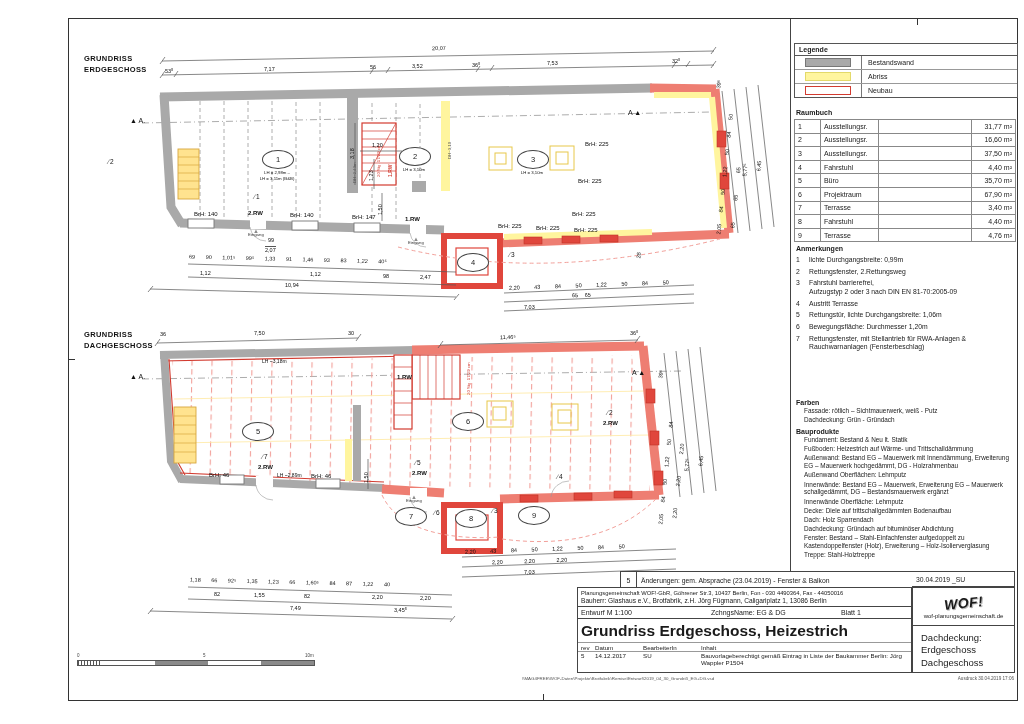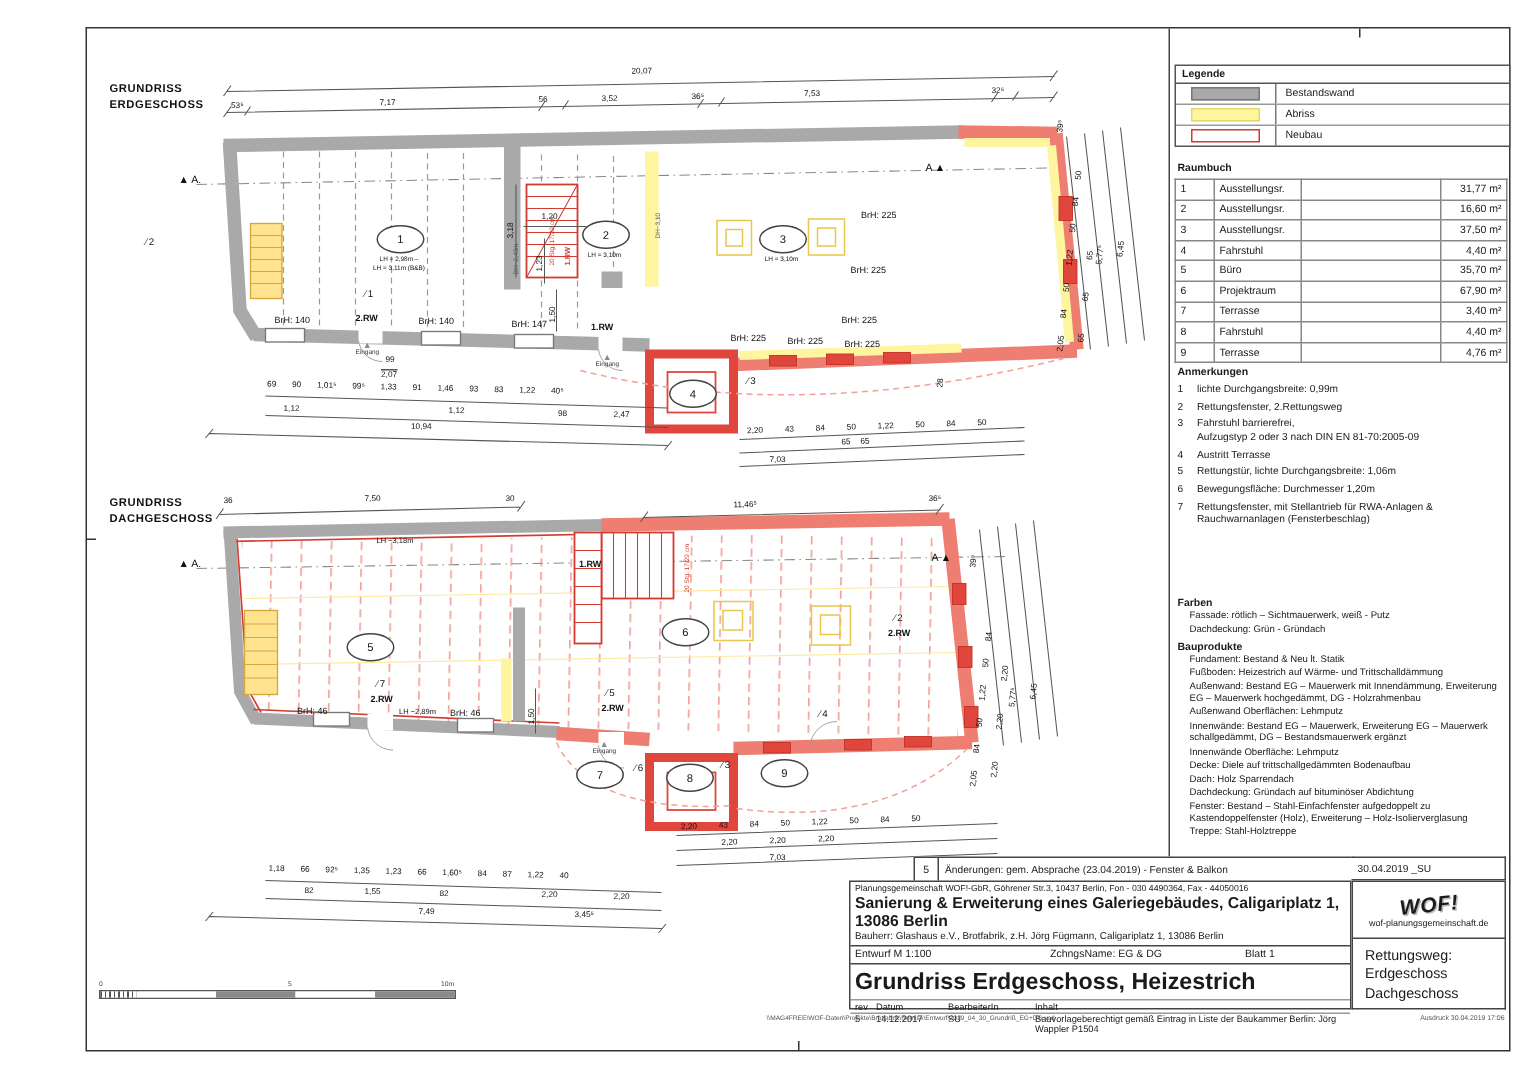--- a/index.html
+++ b/index.html
@@ -1,18 +1,18 @@
 <!DOCTYPE html>
 <html><head>
 <meta charset="utf-8">
 <style>
   html,body{margin:0;padding:0;background:#fff;}
   .sheet{position:relative;width:1024px;height:724px;background:#fff;overflow:hidden;
          font-family:"Liberation Sans",sans-serif;color:#1a1a1a;}
-  .frame{position:absolute;left:57px;top:18px;width:948px;height:681px;border:1.3px solid #333;}
+  .frame{position:absolute;left:68px;top:18px;width:948px;height:681px;border:1.3px solid #333;}
   
   .L{position:absolute;white-space:nowrap;font-size:6px;line-height:1.05;color:#111;}
   .b{font-weight:bold}.t4{font-size:4.3px}.t5{font-size:5px}.t55{font-size:5.5px}
   .t7{font-size:7px}.t75{font-size:7.5px;letter-spacing:.4px}
   .red{color:#d23b30}.gy{color:#555}
   .c{transform:translateX(-50%)}
   .r90{transform:rotate(-90deg);transform-origin:left top;}
   .rv{transform:rotate(-84deg);transform-origin:left bottom;}
   .rs1{transform:rotate(-1.2deg)}.rs2{transform:rotate(1.4deg)}.rs3{transform:rotate(-2deg)}
   .ch{word-spacing:9px}.chs{word-spacing:5px}.chv{word-spacing:10px}.chw{word-spacing:13px}.chx{word-spacing:20px}
@@ -540,21 +540,20 @@
     </div>
   </aside>
 
   <div class="tb-rev">
     <span class="n">5</span>
     <span class="t">Änderungen: gem. Absprache (23.04.2019) - Fenster &amp; Balkon</span>
   </div>
   <div class="tb-date">30.04.2019 _SU</div>
   <div class="tb-main">
     <div class="tb-firm">Planungsgemeinschaft WOF!-GbR, Göhrener Str.3, 10437 Berlin, Fon - 030 4490364, Fax - 44050016</div>
-    <div class="tb-proj">Sanierung &amp; Erweiterung eines Galeriegebäudes, Caligariplatz 1, 13086 Berlin</div>
     <div class="tb-bh">Bauherr:   Glashaus e.V., Brotfabrik, z.H. Jörg Fügmann, Caligariplatz 1, 13086 Berlin</div>
     <div class="tb-meta">
       <span class="m1">Entwurf M 1:100</span>
       <span class="m2">ZchngsName:  EG &amp; DG</span>
       <span class="m3">Blatt  1</span>
     </div>
     <div class="tb-title">Grundriss Erdgeschoss, Heizestrich</div>
     <div class="tb-rh">
       <span class="rc1">rev</span>
           <span class="rc2">Datum</span>
@@ -566,21 +565,21 @@
           <span class="rc2">14.12.2017</span>
       <span class="rc3">SU</span>
           <span class="rc4">Bauvorlageberechtigt gemäß Eintrag in Liste der Baukammer Berlin: Jörg Wappler P1504</span>
     </div>
   </div>
   <div class="tb-logo">
     <span class="wof">WOF!</span>
     <span class="wofsite">wof-planungsgemeinschaft.de</span>
   </div>
   <div class="tb-sheet">
-    <div>Rettungsweg:</div>
+    <div>Dachdeckung:</div>
     <div>Erdgeschoss</div>
     <div>Dachgeschoss</div>
   </div>
   <div class="footline">
     <span class="fpath">\\MAG4FREE\WOF-Daten\Projekte\Brotfabrik\Remise\Entwurf\2019_04_30_Grundriß_EG+DG.vsd</span>
     <span class="fprint">Ausdruck 30.04.2019 17:06</span>
   </div>
 
   <div class="scalebar">
     <span class="sb-lbl" style="left:0">0</span>

